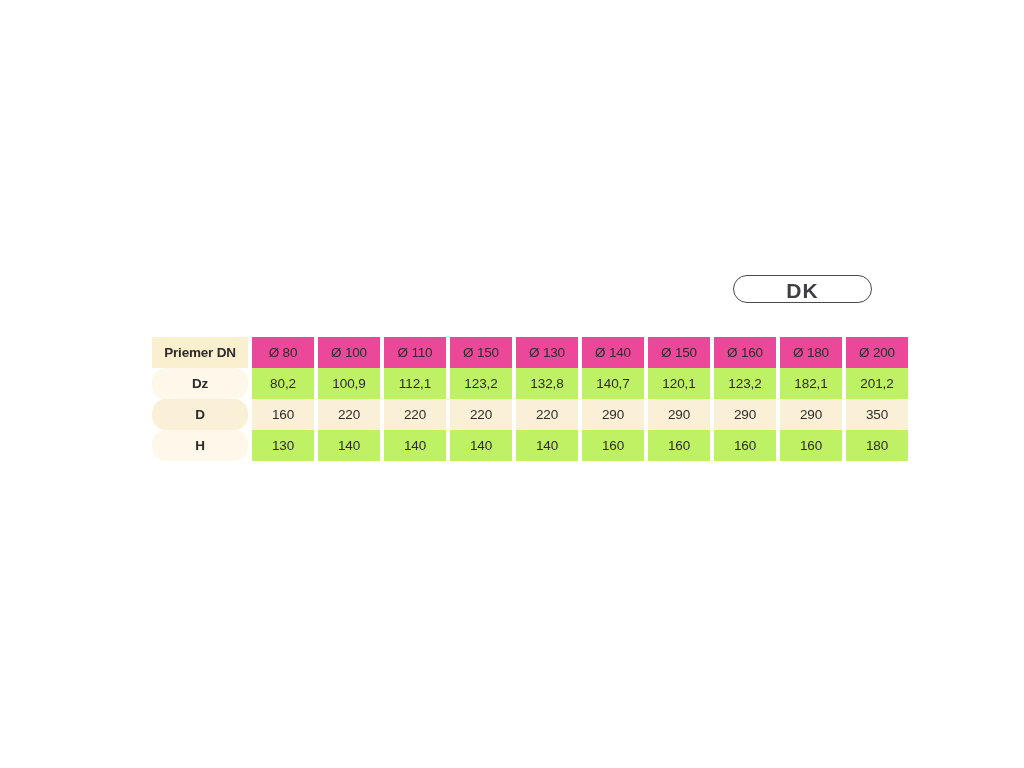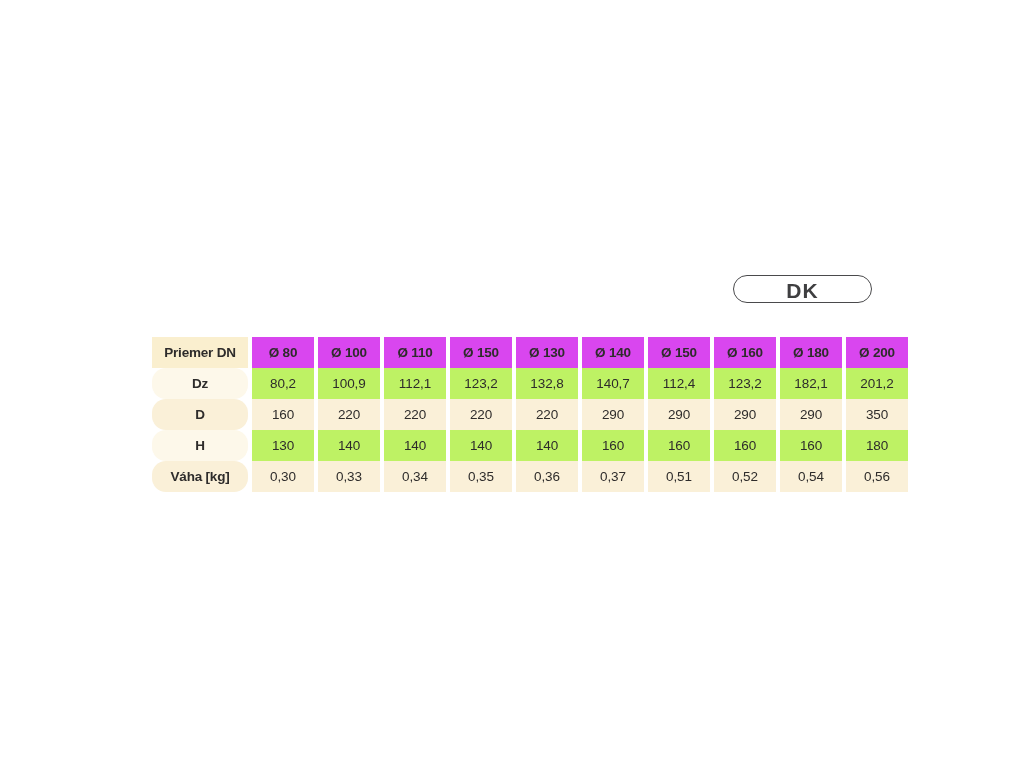--- a/index.html
+++ b/index.html
@@ -72,22 +72,22 @@
   th.hdr-label {
     background: #faefcf;
     font-weight: 700;
     font-size: 13.5px;
     text-align: left;
     padding-left: 8px;
     font-stretch: condensed;
     letter-spacing: -0.2px;
   }
   th.hdr-data {
-    background: #d946ef;
-    font-weight: 700;
+    background: #ec4899;
+    font-weight: 400;
     font-size: 13.5px;
     letter-spacing: -0.2px;
   }
 
   td.row-label {
     font-weight: 700;
     text-align: left;
     padding-left: 8px;
     letter-spacing: -0.2px;
     border-radius: 14px;
@@ -144,21 +144,21 @@
     <tbody>
 
       <tr class="stripe-light">
         <td class="row-label">Dz</td>
         <td class="cell-val">80,2</td>
         <td class="cell-val">100,9</td>
         <td class="cell-val">112,1</td>
         <td class="cell-val">123,2</td>
         <td class="cell-val">132,8</td>
         <td class="cell-val">140,7</td>
-        <td class="cell-val">112,4</td>
+        <td class="cell-val">120,1</td>
         <td class="cell-val">123,2</td>
         <td class="cell-val">182,1</td>
         <td class="cell-val">201,2</td>
       </tr>
 
       <tr class="stripe-dark">
         <td class="row-label">D</td>
         <td class="cell-val">160</td>
         <td class="cell-val">220</td>
         <td class="cell-val">220</td>
@@ -178,29 +178,16 @@
         <td class="cell-val">140</td>
         <td class="cell-val">140</td>
         <td class="cell-val">140</td>
         <td class="cell-val">160</td>
         <td class="cell-val">160</td>
         <td class="cell-val">160</td>
         <td class="cell-val">160</td>
         <td class="cell-val">180</td>
       </tr>
 
-      <tr class="stripe-dark">
-        <td class="row-label">Váha [kg]</td>
-        <td class="cell-val">0,30</td>
-        <td class="cell-val">0,33</td>
-        <td class="cell-val">0,34</td>
-        <td class="cell-val">0,35</td>
-        <td class="cell-val">0,36</td>
-        <td class="cell-val">0,37</td>
-        <td class="cell-val">0,51</td>
-        <td class="cell-val">0,52</td>
-        <td class="cell-val">0,54</td>
-        <td class="cell-val">0,56</td>
-      </tr>
 
     </tbody>
   </table>
 </div>
 
 </body></html>

